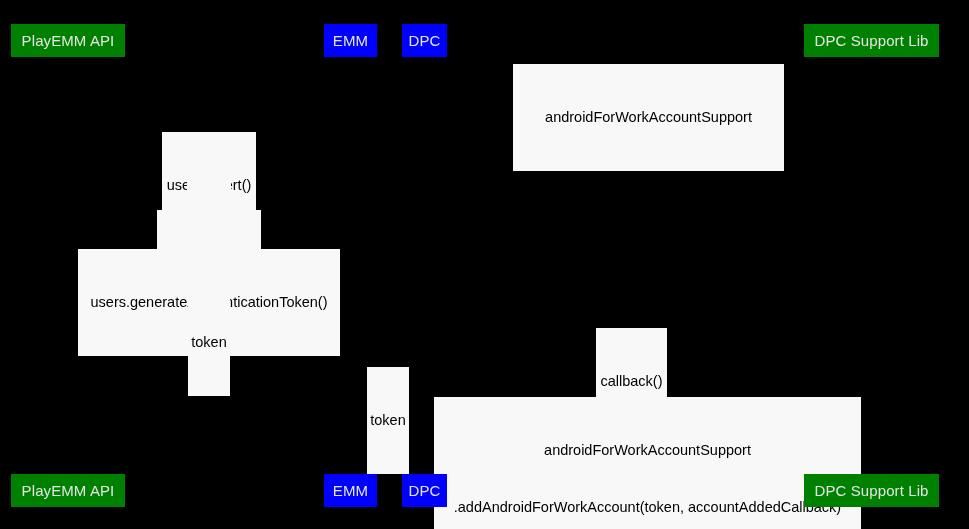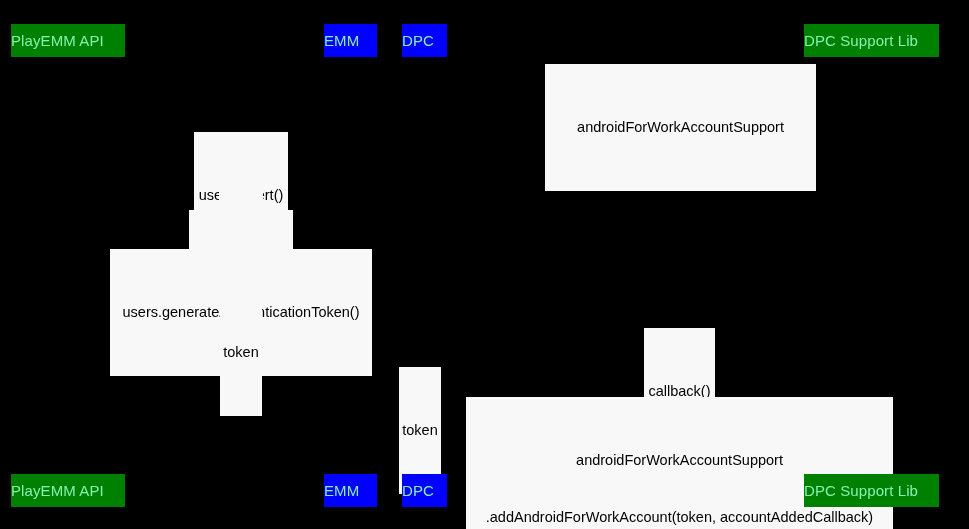--- a/index.html
+++ b/index.html
@@ -12,21 +12,22 @@
     width: 969px;
     height: 529px;
     background: #000000;
     font-family: "Liberation Sans", "DejaVu Sans", sans-serif;
     overflow: hidden;
   }
   .participant {
     position: absolute;
     display: flex;
     align-items: center;
-    color: #86efac;
+    justify-content: center;
+    color: #e5e5e5;
     font-size: 15px;
     line-height: 1;
     box-sizing: border-box;
     white-space: nowrap;
     letter-spacing: 0.1px;
   }
   .participant.green { background: #008000; }
   .participant.blue  { background: #0000ff; }
 
   .lifeline {
@@ -34,25 +35,24 @@
     width: 1px;
     background: #000000;
   }
 
   .msg-label {
     position: absolute;
     background: #f8f8f8;
     color: #000000;
     font-size: 14.5px;
     line-height: 19px;
-    padding: 16px 3px;
+    padding: 6px 3px;
     box-sizing: border-box;
     white-space: pre;
     text-align: center;
-    margin-left: 32px;
   }
   .msg-label.multiline {
     line-height: 19px;
   }
   .msg-label .l1, .msg-label .l2 { display: block; }
 </style>
 </head>
 <body>
 
 <div id="diagram">
@@ -92,21 +92,21 @@
   </div>
 
   <div class="msg-label" style="left:78px; top:249px; width:262px;">
     <span class="l1">users.generateAuthenticationToken()</span>
   </div>
 
   <div class="msg-label" style="left:188px; top:289px; width:42px;">
     <span class="l1">token</span>
   </div>
 
-  <div class="msg-label" style="left:612px; top:328px; width:71px;">
+  <div class="msg-label" style="left:596px; top:328px; width:71px;">
     <span class="l1">callback()</span>
   </div>
 
   <div class="msg-label" style="left:367px; top:367px; width:42px;">
     <span class="l1">token</span>
   </div>
 
   <div class="msg-label multiline" style="left:434px; top:397px; width:427px;">
     <span class="l1">androidForWorkAccountSupport</span>
     <span class="l2">.addAndroidForWorkAccount(token, accountAddedCallback)</span>

